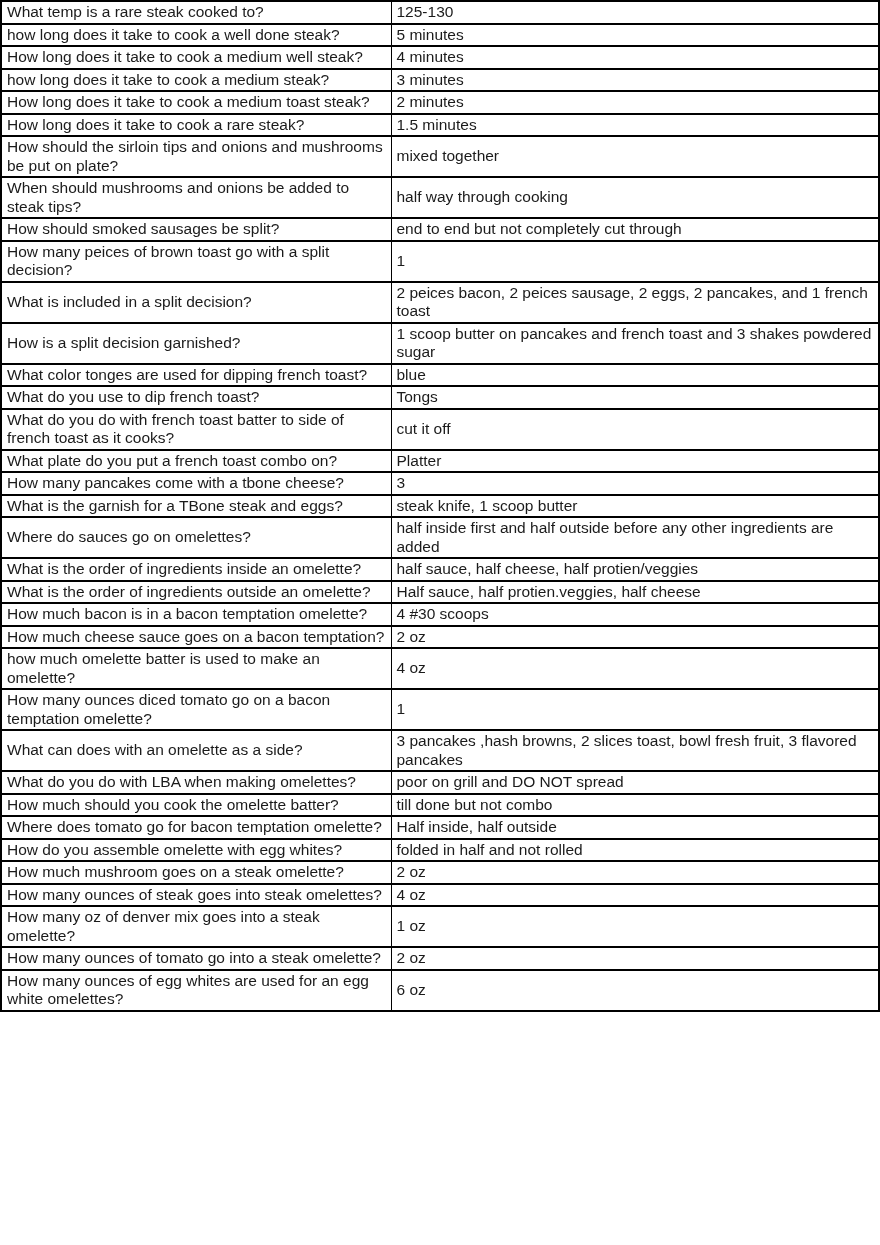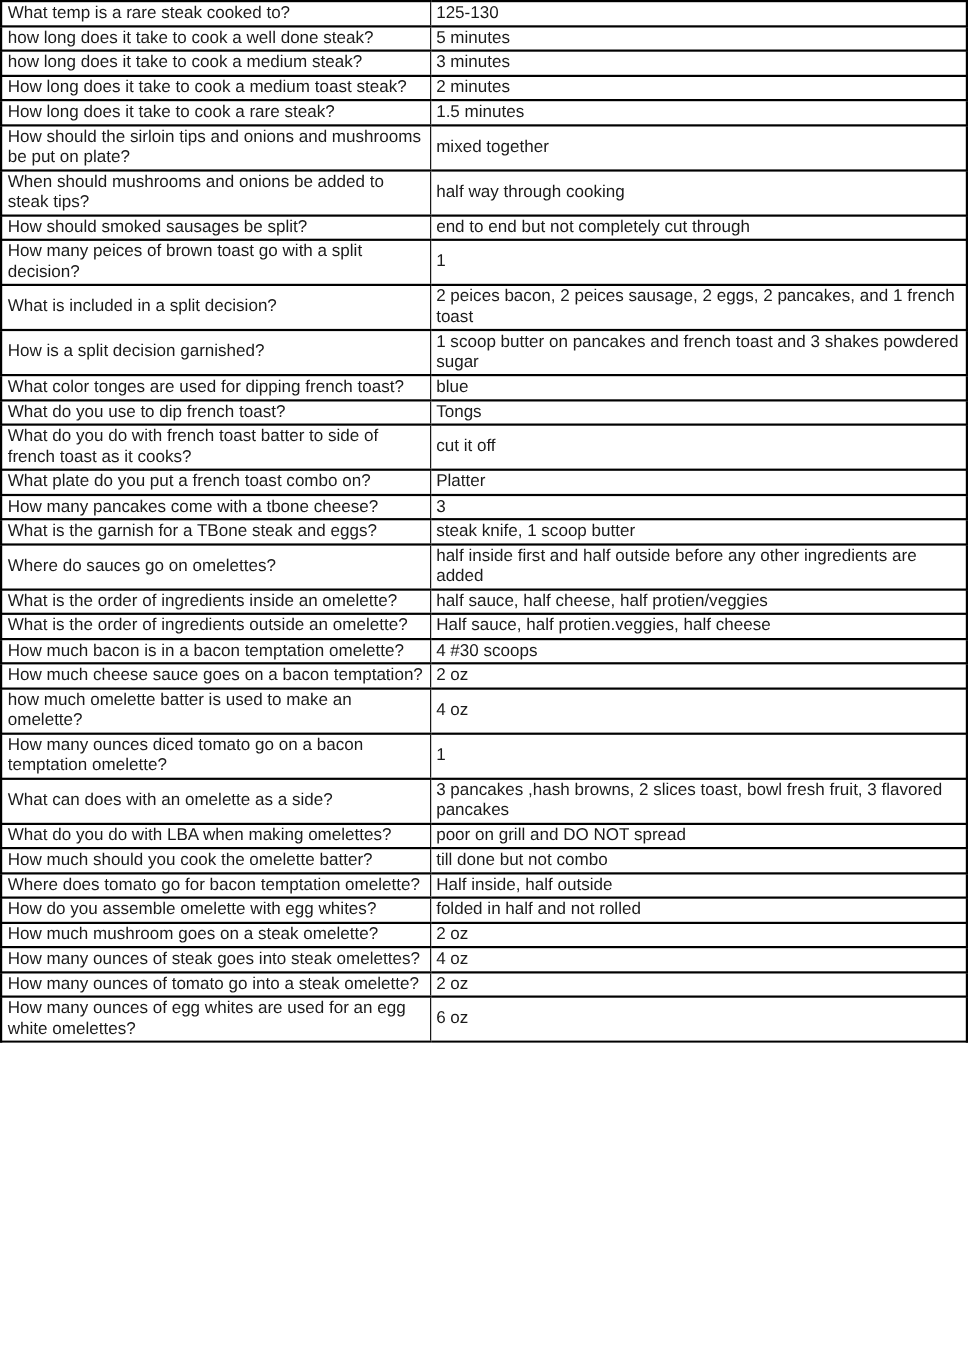--- a/index.html
+++ b/index.html
@@ -47,20 +47,24 @@
       <col class="a-col">
     </colgroup>
     <tbody>
         <tr>
           <td class="q-cell">What temp is a rare steak cooked to?</td>
           <td class="a-cell">125-130</td>
         </tr>
         <tr>
           <td class="q-cell">how long does it take to cook a well done steak?</td>
           <td class="a-cell">5 minutes</td>
+        </tr>
+        <tr>
+          <td class="q-cell">How long does it take to cook a medium well steak?</td>
+          <td class="a-cell">4 minutes</td>
         </tr>
         <tr>
           <td class="q-cell">how long does it take to cook a medium steak?</td>
           <td class="a-cell">3 minutes</td>
         </tr>
         <tr>
           <td class="q-cell">How long does it take to cook a medium toast steak?</td>
           <td class="a-cell">2 minutes</td>
         </tr>
         <tr>
@@ -165,20 +169,24 @@
         </tr>
         <tr>
           <td class="q-cell">How much mushroom goes on a steak omelette?</td>
           <td class="a-cell">2 oz</td>
         </tr>
         <tr>
           <td class="q-cell">How many ounces of steak goes into steak omelettes?</td>
           <td class="a-cell">4 oz</td>
         </tr>
         <tr>
+          <td class="q-cell">How many oz of denver mix goes into a steak omelette?</td>
+          <td class="a-cell">1 oz</td>
+        </tr>
+        <tr>
           <td class="q-cell">How many ounces of tomato go into a steak omelette?</td>
           <td class="a-cell">2 oz</td>
         </tr>
         <tr>
           <td class="q-cell">How many ounces of egg whites are used for an egg white omelettes?</td>
           <td class="a-cell">6 oz</td>
         </tr>
       </tbody>
   </table>
 </div>

